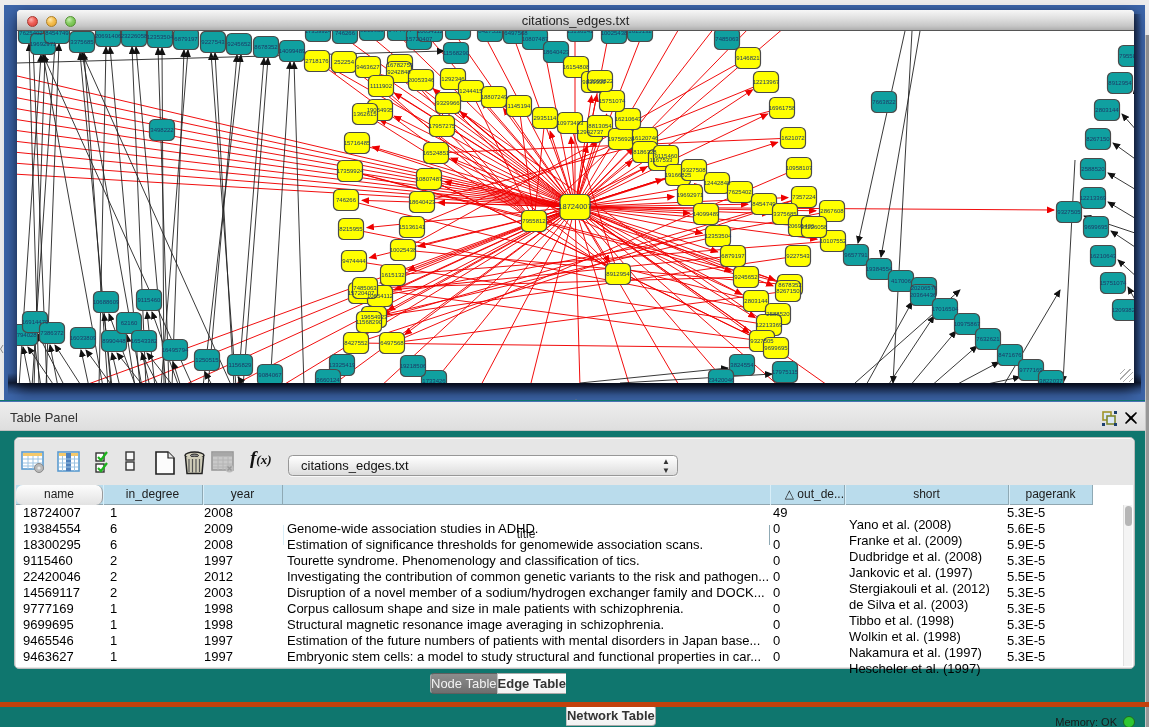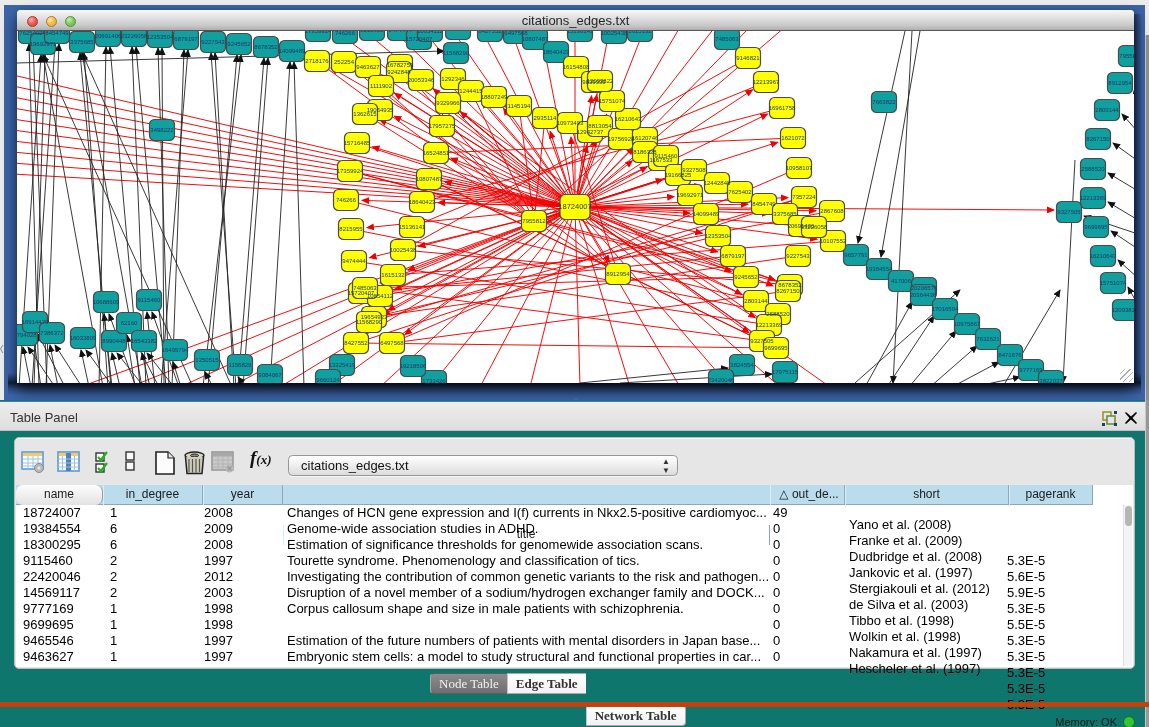--- a/index.html
+++ b/index.html
@@ -45,39 +45,39 @@
 
 
 #tbl { position:absolute; left:2px; top:48px; width:1117px; height:182px; background:#fff; }
 #thead { position:absolute; left:0; top:0; width:1077px; height:20px; background:#badcec; border-bottom:1px solid #90a6b0; }
 #thead .th { position:absolute; top:0; height:20px; font-size:12px; color:#1c1c1c; text-align:center; line-height:19px;
   border-right:1px solid #8fa9b4; box-shadow:inset 1px 0 0 #d8eef8; }
 #thead .th0 { left:0; width:87px; background:linear-gradient(#fdfdfd,#e2e2e2); border-right:1px solid #9a9a9a; box-shadow:none;border-radius:7px; }
 #thead .th1 { left:87px; width:100px; }
 #thead .th2 { left:187px; width:80px; }
 #thead .th3 { left:267px; width:487px;margin-top:40px; }
-#thead .th4 { left:754px; width:75px; text-align:center; padding-left:4px; }
+#thead .th4 { left:754px; width:75px; text-align:right; padding-left:4px; }
 #thead .th5 { left:829px; width:164px; }
 #thead .th6 { left:993px; width:84px; }
 #tbody { position:absolute; left:0; top:20px; width:1117px; height:161px; font-size:13px; color:#000; }
 .tr { position:relative; height:16px; line-height:16px; white-space:nowrap; }
 .tr div { position:absolute; top:0; height:16px; overflow:hidden; }
 .c0 { left:7px; width:80px; }
 .c1 { left:94px; width:92px; }
 .c2 { left:188px; width:78px; }
 .c3 { left:271px; width:482px; }
 .c4 { left:757px; width:70px; }
 .c5 { left:833px; width:160px;margin-top:12px; }
-.c6 { left:991px; width:80px;margin-top:48px; }
+.c6 { left:991px; width:80px; }
 #vsb { position:absolute; right:1px; top:20px; width:9px; height:161px; background:#f4f4f4; border-left:1px solid #e0e0e0; }
 #vsb .th { position:absolute; left:1px; top:1px; width:7px; height:20px; border-radius:4px; background:#b6b6b6; }
 
 
 #tabs { position:absolute; left:416px; top:236px; height:21px; display:flex; font-size:13px; font-weight:bold; }
-#tabs div { height:21px; line-height:20px; padding:0 8px; background:linear-gradient(#ffffff,#f2f2f2); border-top:1px solid #a9a9a9; border-bottom:1px solid #a9a9a9; color:#333;font-family:Liberation Serif, serif; }
+#tabs div { height:21px; line-height:20px; padding:0 0; background:linear-gradient(#ffffff,#f2f2f2); border-top:1px solid #a9a9a9; border-bottom:1px solid #a9a9a9; color:#333; }
 #tabs .sel { background:linear-gradient(#8c8c8c,#6f6f6f); color:#f2f2f2; border-color:#5f5f5f; font-weight:normal; }
 #tabs .first { border-left:1px solid #a9a9a9; border-radius:4px 0 0 4px; }
 #tabs .last { border-right:1px solid #a9a9a9; border-radius:0 4px 4px 0;margin-top:32px; }
 #tabs .mid { border-left:1px solid #c4c4c4; }
 
 
 #status { position:absolute; left:0; top:302px; width:1149px; height:28px; border-top:5px solid #c2410c; }
 #status .mem { position:absolute; right:32px; top:9px; font-size:11px; color:#1a1a1a; }
 #status .dot { position:absolute; right:14px; top:9px; width:12px; height:12px; border-radius:50%; background:#2fc832; border:1.5px solid #1e6b20; }
 </style>
@@ -723,21 +723,20 @@
         <div class="th th3">title</div>
         <div class="th th4">△ out_de...</div>
         <div class="th th5">short</div>
         <div class="th th6">pagerank</div>
       </div>
       <div id="tbody">
 <div class="tr">
             <div class="c0">18724007</div>
             <div class="c1">1</div>
             <div class="c2">2008</div>
-            <div class="c3">Changes of HCN gene expression and I(f) currents in Nkx2.5-positive cardiomyoc...</div>
             <div class="c4">49</div>
             <div class="c5">Yano et al. (2008)</div>
             <div class="c6">5.3E-5</div>
           </div>
 <div class="tr">
             <div class="c0">19384554</div>
             <div class="c1">6</div>
             <div class="c2">2009</div>
             <div class="c3">Genome-wide association studies in ADHD.</div>
             <div class="c4">0</div>
@@ -786,20 +785,21 @@
             <div class="c2">1998</div>
             <div class="c3">Corpus callosum shape and size in male patients with schizophrenia.</div>
             <div class="c4">0</div>
             <div class="c5">Tibbo et al. (1998)</div>
             <div class="c6">5.3E-5</div>
           </div>
 <div class="tr">
             <div class="c0">9699695</div>
             <div class="c1">1</div>
             <div class="c2">1998</div>
+            <div class="c3">Structural magnetic resonance image averaging in schizophrenia.</div>
             <div class="c4">0</div>
             <div class="c5">Wolkin et al. (1998)</div>
             <div class="c6">5.3E-5</div>
           </div>
 <div class="tr">
             <div class="c0">9465546</div>
             <div class="c1">1</div>
             <div class="c2">1997</div>
             <div class="c3">Estimation of the future numbers of patients with mental disorders in Japan base...</div>
             <div class="c4">0</div>

